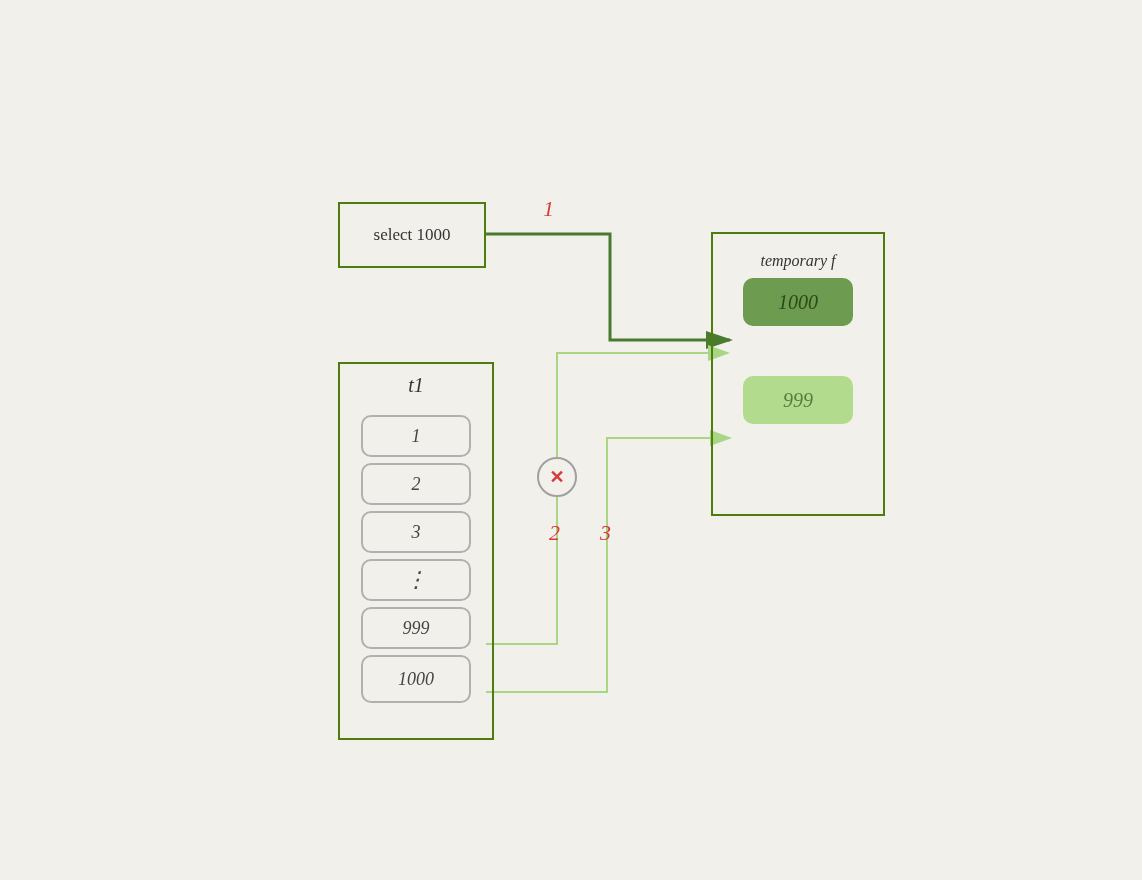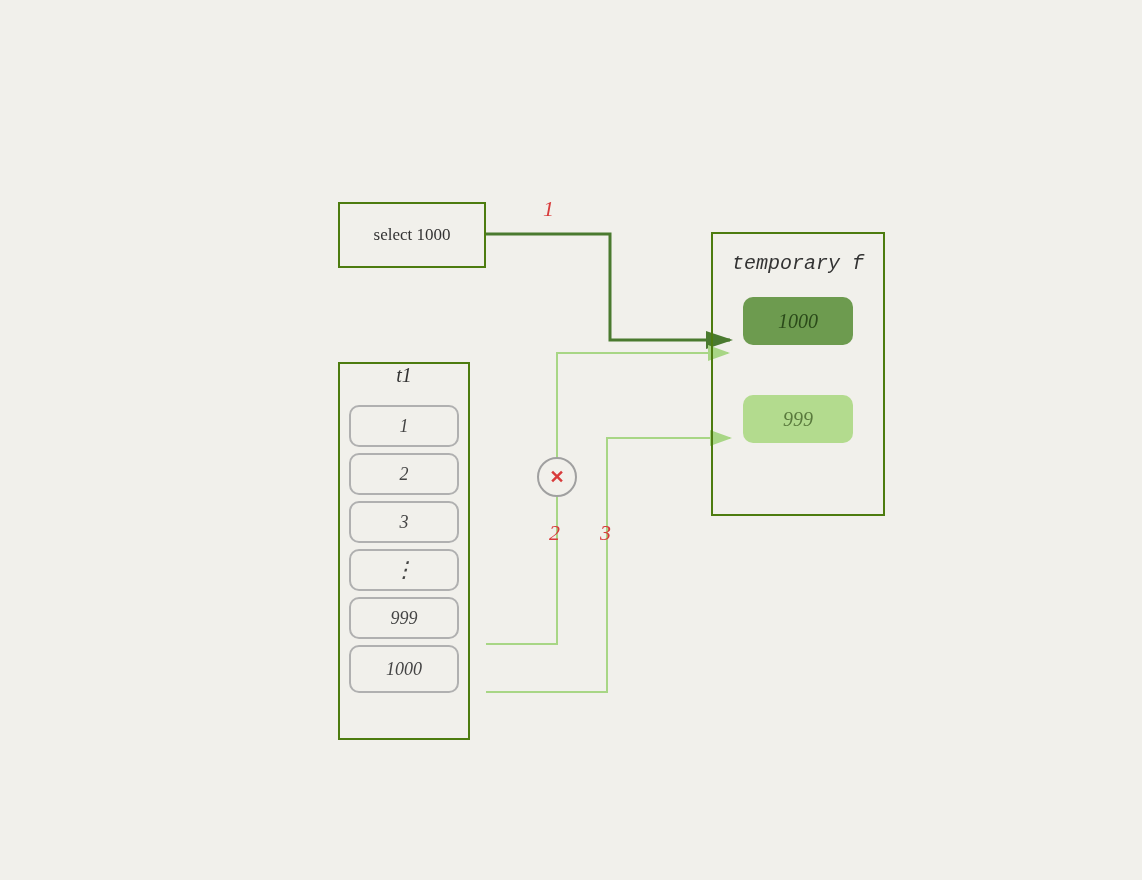--- a/index.html
+++ b/index.html
@@ -26,22 +26,23 @@
       display: flex;
       align-items: center;
       justify-content: center;
       font-size: 17px;
       font-style: normal;
       font-family: 'Segoe Script', cursive;
     }
     .t1-box {
       left: 338px;
       top: 362px;
-      width: 132px;
+      width: 156px;
       height: 378px;
+      padding-top: 10px;
     }
     .t1-label {
       font-size: 20px;
       margin-bottom: 18px;
     }
     .row {
       margin: 0 auto 6px auto;
       width: 110px;
       height: 42px;
       border: 2px solid #b0b0b0;
@@ -54,23 +55,22 @@
     }
     .row.tall { height: 48px; }
     .temp-box {
       left: 711px;
       top: 232px;
       width: 174px;
       height: 284px;
       padding-top: 18px;
     }
     .temp-label {
-      font-size: 20px;
-      margin-bottom: 22px;
-      font-family: Liberation Mono, monospace;
+      font-size: 16px;
+      margin-bottom: 8px;
     }
     .pill {
       margin: 0 auto 10px auto;
       width: 110px;
       height: 48px;
       border-radius: 10px;
       display: flex;
       align-items: center;
       justify-content: center;
       font-size: 20px;

